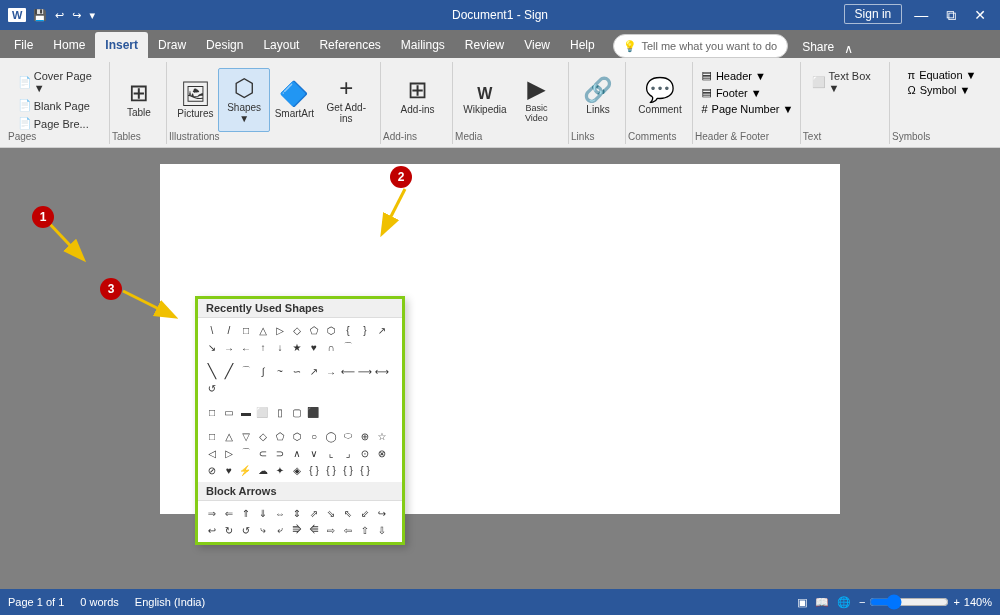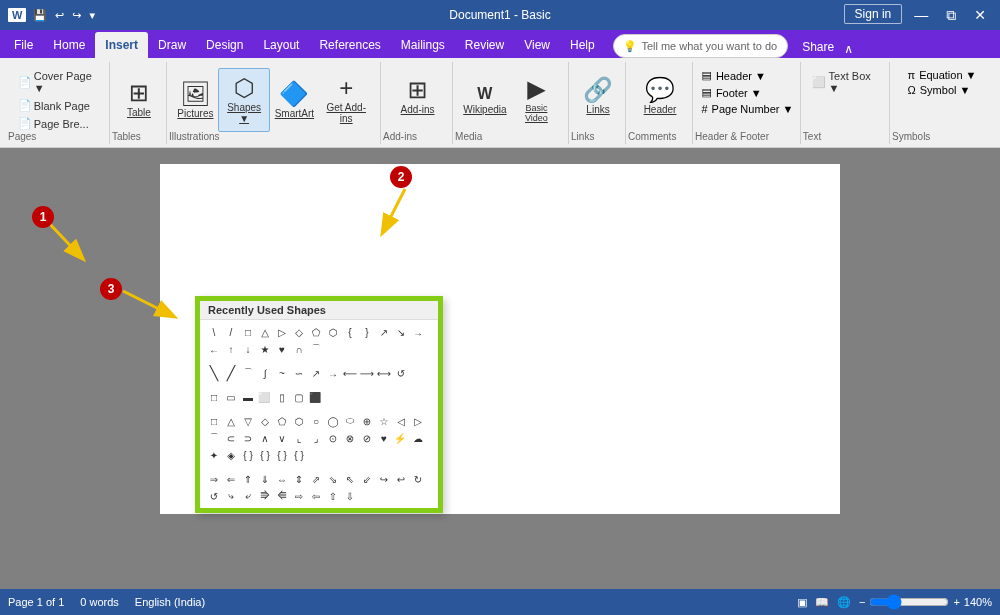--- a/index.html
+++ b/index.html
@@ -18,21 +18,21 @@
     }
     .title-bar-left { display: flex; align-items: center; gap: 4px; }
     .title-bar-center { position: absolute; left: 50%; transform: translateX(-50%); font-size: 12px; color: white; }
     .title-bar-right { display: flex; align-items: center; gap: 6px; margin-left: auto; }
     .title-btn { color: white; font-size: 14px; cursor: pointer; padding: 2px 6px; }
     .quick-access { display: flex; gap: 2px; }
     .qa-btn { color: white; font-size: 11px; padding: 2px 3px; cursor: pointer; }
 
     
     .ribbon-tabs {
-      background: #6d28d9;
+      background: #737373;
       display: flex;
       padding: 0 4px;
       height: 28px;
       align-items: flex-end;
     }
     .ribbon-tab {
       padding: 4px 10px;
       color: white;
       font-size: 12px;
       cursor: pointer;
@@ -100,21 +100,21 @@
       border-radius: 2px;
       min-width: 40px;
       font-size: 10px;
       color: #333;
       height: 64px;
       justify-content: center;
       gap: 2px;
     }
     .ribbon-btn-large.active { background: #d5e6f7; border: 1px solid #7ab3e0; }
     .ribbon-btn-large .icon { font-size: 24px; line-height: 1; }
-    .ribbon-btn-large .label { font-size: 10px; text-align: center; text-decoration: underline; }
+    .ribbon-btn-large .label { font-size: 10px; text-align: center; }
     .ribbon-btn-small {
       display: flex;
       align-items: center;
       gap: 2px;
       padding: 2px 4px;
       cursor: pointer;
       border-radius: 2px;
       font-size: 11px;
       color: #333;
     }
@@ -132,23 +132,23 @@
       height: 24px;
       font-size: 11px;
       color: #666;
     }
 
     
     .dropdown-overlay {
       position: absolute;
       top: 148px;
       left: 195px;
-      width: 248px;
+      width: 210px;
       background: white;
-      border: 5px solid #84cc16;
+      border: 3px solid #84cc16;
       box-shadow: 3px 3px 8px rgba(0,0,0,0.2);
       z-index: 100;
       font-size: 11px;
     }
     .dropdown-section-header {
       background: #f0f0f0;
       padding: 3px 8px;
       font-size: 11px;
       font-weight: 600;
       color: #333;
@@ -224,21 +224,21 @@
 <div class="title-bar">
   <div class="title-bar-left">
     <span style="background:#fff;color:#2b579a;font-weight:bold;padding:1px 4px;font-size:11px;border-radius:1px;">W</span>
     <div class="quick-access">
       <span class="qa-btn">💾</span>
       <span class="qa-btn">↩</span>
       <span class="qa-btn">↪</span>
       <span class="qa-btn">▾</span>
     </div>
   </div>
-  <span class="title-bar-center">Document1 - Basic</span>
+  <span class="title-bar-center">Document1 - Sign</span>
   <div class="title-bar-right">
     <button class="sign-in-btn">Sign in</button>
     <span class="title-btn">—</span>
     <span class="title-btn">⧉</span>
     <span class="title-btn">✕</span>
   </div>
 </div>
 
 <div class="ribbon-tabs">
   <div class="ribbon-tab">File</div>
@@ -336,21 +336,21 @@
     <div class="ribbon-btn-large">
       <span class="icon">🔗</span>
       <span class="label">Links</span>
     </div>
     <span class="ribbon-group-label">Links</span>
   </div>
 
   <div class="ribbon-group" style="min-width:65px;">
     <div class="ribbon-btn-large">
       <span class="icon">💬</span>
-      <span class="label">Header</span>
+      <span class="label">Comment</span>
     </div>
     <span class="ribbon-group-label">Comments</span>
   </div>
 
   <div class="ribbon-group" style="min-width:100px;">
     <div class="header-footer-group" style="padding-top:4px;">
       <div class="hf-btn">
         <span>▤</span>
         <span>Header ▼</span>
       </div>
@@ -474,20 +474,21 @@
       <span class="shape-icon">⚡</span>
       <span class="shape-icon">☁</span>
       <span class="shape-icon">✦</span>
       <span class="shape-icon">◈</span>
       <span class="shape-icon">{ }</span>
       <span class="shape-icon">{ }</span>
       <span class="shape-icon">{ }</span>
       <span class="shape-icon">{ }</span>
     </div>
 
+    <div class="dropdown-section-header">Block Arrows</div>
     <div class="dropdown-shapes-grid">
       <span class="shape-icon">⇒</span>
       <span class="shape-icon">⇐</span>
       <span class="shape-icon">⇑</span>
       <span class="shape-icon">⇓</span>
       <span class="shape-icon">⇔</span>
       <span class="shape-icon">⇕</span>
       <span class="shape-icon">⇗</span>
       <span class="shape-icon">⇘</span>
       <span class="shape-icon">⇖</span>

